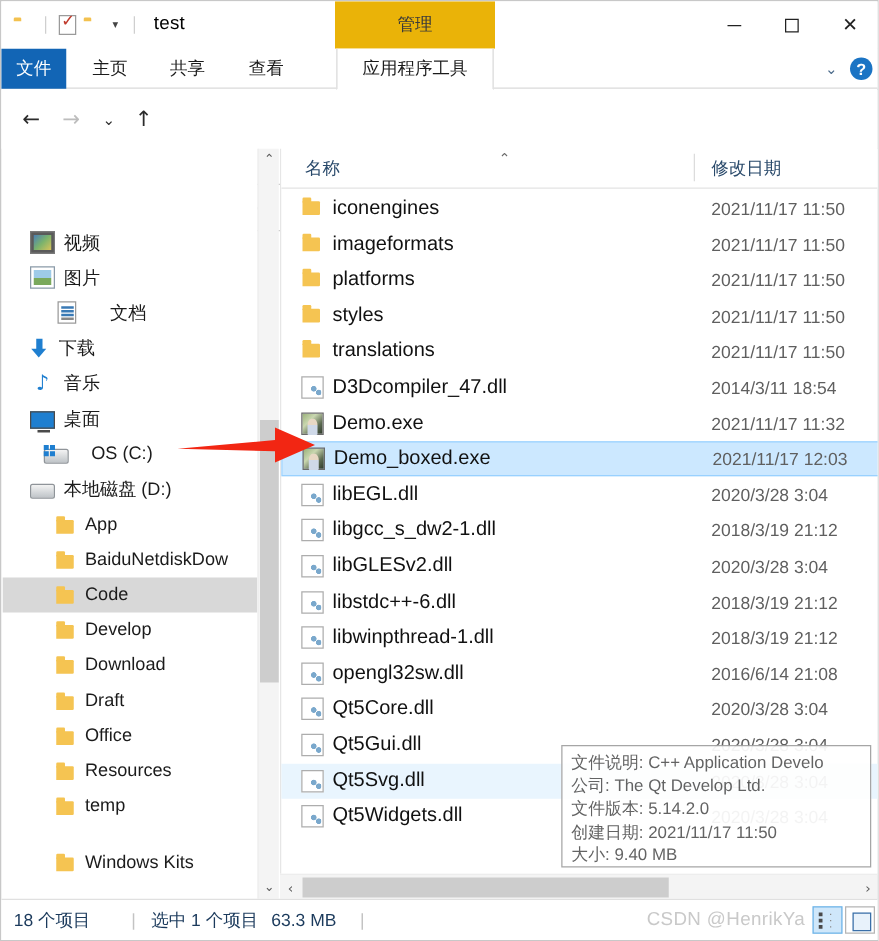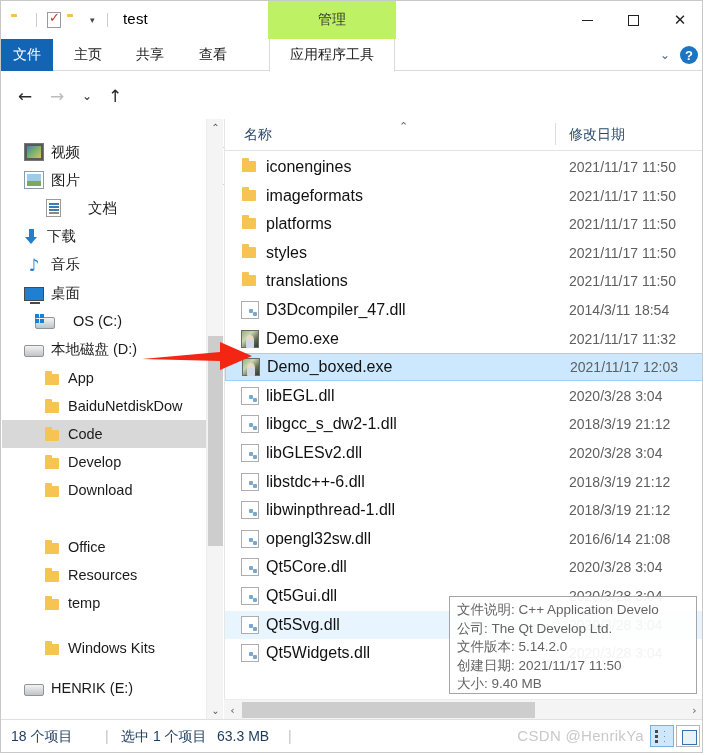--- a/index.html
+++ b/index.html
@@ -54,21 +54,21 @@
   .qat-caret {
     font-size: 9px; color: #444; line-height: 1; padding: 0 2px;
     font-family: "DejaVu Sans", sans-serif;
   }
   .win-title {
     position: absolute; left: 122px; top: 9px;
     font-size: 15px; color: #000; letter-spacing: .2px;
   }
   .context-tab-band {
     position: absolute; left: 267px; top: 0; width: 128px; height: 38px;
-    background: #bef264;
+    background: #eab308;
     display: flex; align-items: center; justify-content: center;
   }
   .context-tab-band span { font-size: 14px; color: #3a3a3a; }
 
   .wbtns {
     position: absolute; right: 0; top: 0; height: 38px; display: flex;
   }
   .wbtn {
     width: 46px; height: 38px; display: flex; align-items: center;
     justify-content: center; font-size: 15px; color: #222;
@@ -163,20 +163,21 @@
 
   
   .navpane {
     position: absolute; left: 1px; top: 118px; width: 204px; height: 600px;
     background: #ffffff; overflow: hidden;
   }
   .tree-item {
     position: absolute; left: 0; width: 204px; height: 28px;
     display: flex; align-items: center; font-size: 14.5px; color: #1b1b1b;
     white-space: nowrap;
+    margin-top: 42px;
   }
   .tree-item.sel { background: #d8d8d8; }
   .tree-ico { width: 20px; height: 18px; margin-right: 7px; flex: 0 0 auto; position: relative; }
 
   
   .ic-video { background: #5a5a5a; border: 1px solid #777; }
   .ic-video::before {
     content:""; position:absolute; left:2px; top:2px; right:2px; bottom:2px;
     background: linear-gradient(135deg,#4a7fb5,#7bb36c,#d8c35a);
   }
@@ -493,20 +494,25 @@
       <div class="tree-item" style="top: 329.2px;">
         <span style="display: inline-block; width: 42px;"></span>
         <span class="tree-ico ic-folder"></span>
         <span>Develop</span>
       </div>
       <div class="tree-item" style="top: 357.4px;">
         <span style="display: inline-block; width: 42px;"></span>
         <span class="tree-ico ic-folder"></span>
         <span>Download</span>
       </div>
+      <div class="tree-item" style="top: 385.6px;">
+        <span style="display: inline-block; width: 42px;"></span>
+        <span class="tree-ico ic-folder"></span>
+        <span>Draft</span>
+      </div>
       <div class="tree-item" style="top: 442px;">
         <span style="display: inline-block; width: 42px;"></span>
         <span class="tree-ico ic-folder"></span>
         <span>Resources</span>
       </div>
       <div class="tree-item" style="top: 413.8px;">
         <span style="display: inline-block; width: 42px;"></span>
         <span class="tree-ico ic-folder"></span>
         <span>Office</span>
       </div>

